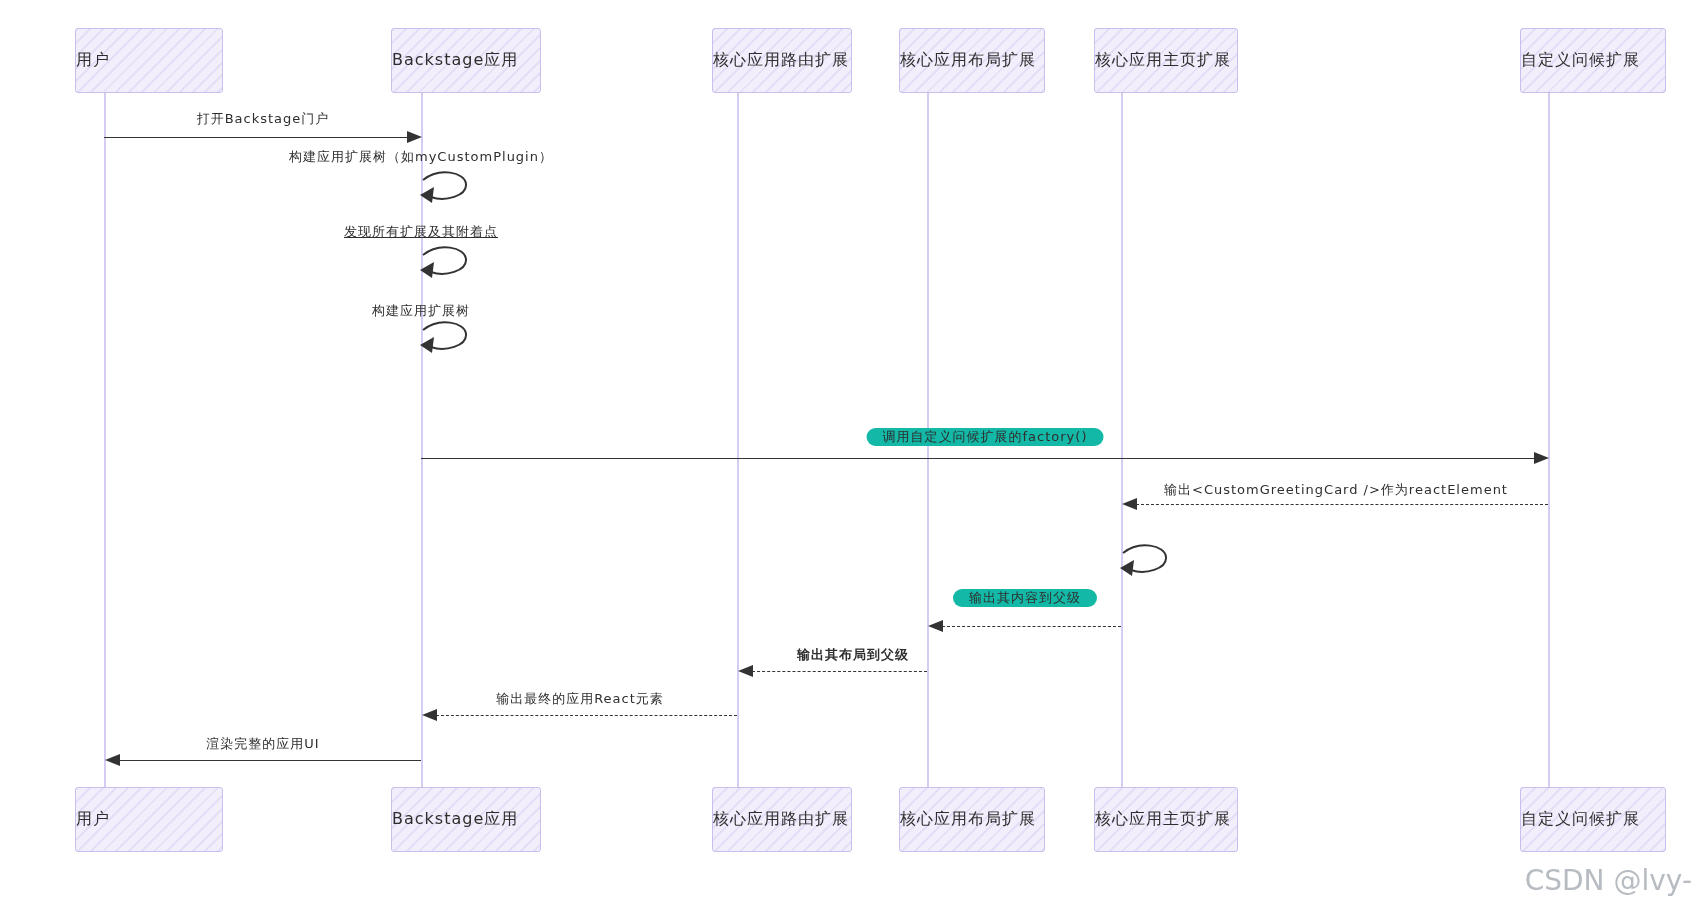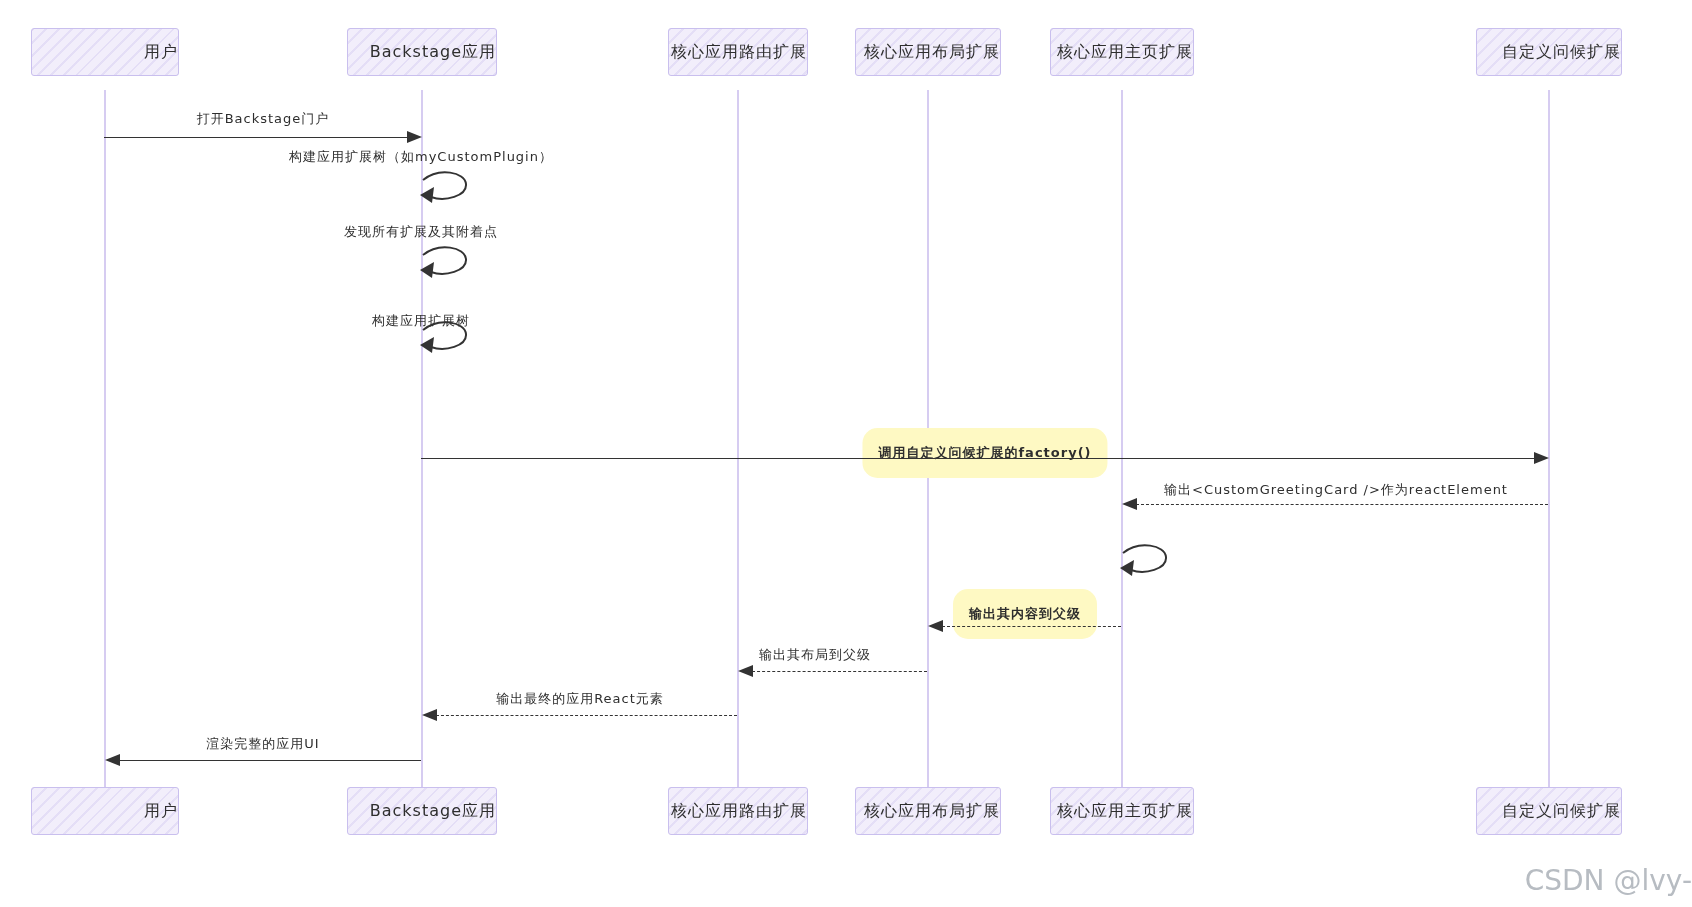--- a/index.html
+++ b/index.html
@@ -2,34 +2,35 @@
 <html><head>
 <meta charset="utf-8">
 <style>
   html,body{margin:0;padding:0;background:#ffffff;}
   body{font-family:"DejaVu Sans","Liberation Sans",sans-serif;}
   #canvas{position:relative;width:1692px;height:907px;background:#ffffff;overflow:hidden;}
 
   .lifeline{position:absolute;width:2px;background:#d6ccf1;}
 
   .actor-box{
-    position:absolute;height:48px;border:1.6px solid #c9bfee;border-radius:3px;
+    position:absolute;height:65px;border:1.6px solid #c9bfee;border-radius:3px;
     background-color:#f2eefb;
     background-image:repeating-linear-gradient(135deg, rgba(166,150,225,0.18) 0 2px, transparent 2px 9px);
-    display:flex;align-items:center;justify-content:flex-end;
+    display:flex;align-items:center;justify-content:flex-start;
     font-size:16px;color:#2e2e2e;letter-spacing:1px;
     box-sizing:border-box;
+    margin-left:44px;
   }
 
   .msg-label{
     position:absolute;transform:translateX(-50%);
     font-size:13px;color:#2e2e2e;white-space:nowrap;letter-spacing:1px;
   }
   .msg-label.pink{
-    background:#fef9c3;border-radius:15px;padding:16px 16px;font-weight:bold;
+    background:#14b8a6;border-radius:15px;padding:0 16px;
   }
 
   .arrow-line{position:absolute;height:0;}
   .arrow-line.solid{border-top:1.8px solid #333333;}
   .arrow-line.dashed{border-top:1.8px dashed #333333;}
 
   .arrow-head{position:absolute;width:0;height:0;}
   .arrow-head.right{border-left:15px solid #333333;border-top:6px solid transparent;border-bottom:6px solid transparent;}
   .arrow-head.left{border-right:15px solid #333333;border-top:6px solid transparent;border-bottom:6px solid transparent;}
 
@@ -83,27 +84,27 @@
   <div class="msg-label" style="left:263px;top:110px;">打开Backstage门户</div>
   <div class="arrow-line solid" style="left:104px;top:137px;width:303px;"></div>
   <div class="arrow-head right" style="left:407px;top:131px;"></div>
 
   <div class="msg-label" style="left:421px;top:148px;">构建应用扩展树（如myCustomPlugin）</div>
   <svg class="self-loop" style="left:419px;top:171px;" width="52" height="36" viewBox="0 0 52 36">
     <path d="M4,9 C20,-4 46,1 47,13 C48,25 26,31 12,26" fill="none" stroke="#333333" stroke-width="2"></path>
     <polygon points="15,16 1,24 13,32" fill="#333333"></polygon>
   </svg>
 
-  <div class="msg-label" style="left:421px;top:223px;">发现所有扩展及其附着点</div>
+  <div class="msg-label" style="left:421px;top:223px;text-decoration:underline;">发现所有扩展及其附着点</div>
   <svg class="self-loop" style="left:419px;top:246px;" width="52" height="36" viewBox="0 0 52 36">
     <path d="M4,9 C20,-4 46,1 47,13 C48,25 26,31 12,26" fill="none" stroke="#333333" stroke-width="2"></path>
     <polygon points="15,16 1,24 13,32" fill="#333333"></polygon>
   </svg>
 
-  <div class="msg-label" style="left:421px;top:312px;">构建应用扩展树</div>
+  <div class="msg-label" style="left:421px;top:302px;">构建应用扩展树</div>
   <svg class="self-loop" style="left:419px;top:321px;" width="52" height="36" viewBox="0 0 52 36">
     <path d="M4,9 C20,-4 46,1 47,13 C48,25 26,31 12,26" fill="none" stroke="#333333" stroke-width="2"></path>
     <polygon points="15,16 1,24 13,32" fill="#333333"></polygon>
   </svg>
 
 
   <div class="msg-label pink" style="left:985px;top:428px;">调用自定义问候扩展的factory()</div>
   <div class="arrow-line solid" style="left:421px;top:458px;width:1113px;"></div>
   <div class="arrow-head right" style="left:1534px;top:452px;"></div>
 
@@ -113,21 +114,21 @@
 
   <svg class="self-loop" style="left:1119px;top:544px;" width="52" height="36" viewBox="0 0 52 36">
     <path d="M4,9 C20,-4 46,1 47,13 C48,25 26,31 12,26" fill="none" stroke="#333333" stroke-width="2"></path>
     <polygon points="15,16 1,24 13,32" fill="#333333"></polygon>
   </svg>
 
   <div class="msg-label pink" style="left:1025px;top:589px;">输出其内容到父级</div>
   <div class="arrow-line dashed" style="left:942px;top:626px;width:179px;"></div>
   <div class="arrow-head left" style="left:928px;top:620px;"></div>
 
-  <div class="msg-label" style="left:815px;top:646px;">输出其布局到父级</div>
+  <div class="msg-label" style="left:853px;top:646px;font-weight:bold;">输出其布局到父级</div>
   <div class="arrow-line dashed" style="left:752px;top:671px;width:175px;"></div>
   <div class="arrow-head left" style="left:738px;top:665px;"></div>
 
   <div class="msg-label" style="left:580px;top:690px;text-align:right;">输出最终的应用React元素</div>
   <div class="arrow-line dashed" style="left:436px;top:715px;width:301px;"></div>
   <div class="arrow-head left" style="left:422px;top:709px;"></div>
 
   <div class="msg-label" style="left:263px;top:735px;">渲染完整的应用UI</div>
   <div class="arrow-line solid" style="left:119px;top:760px;width:302px;"></div>
   <div class="arrow-head left" style="left:105px;top:754px;"></div>

